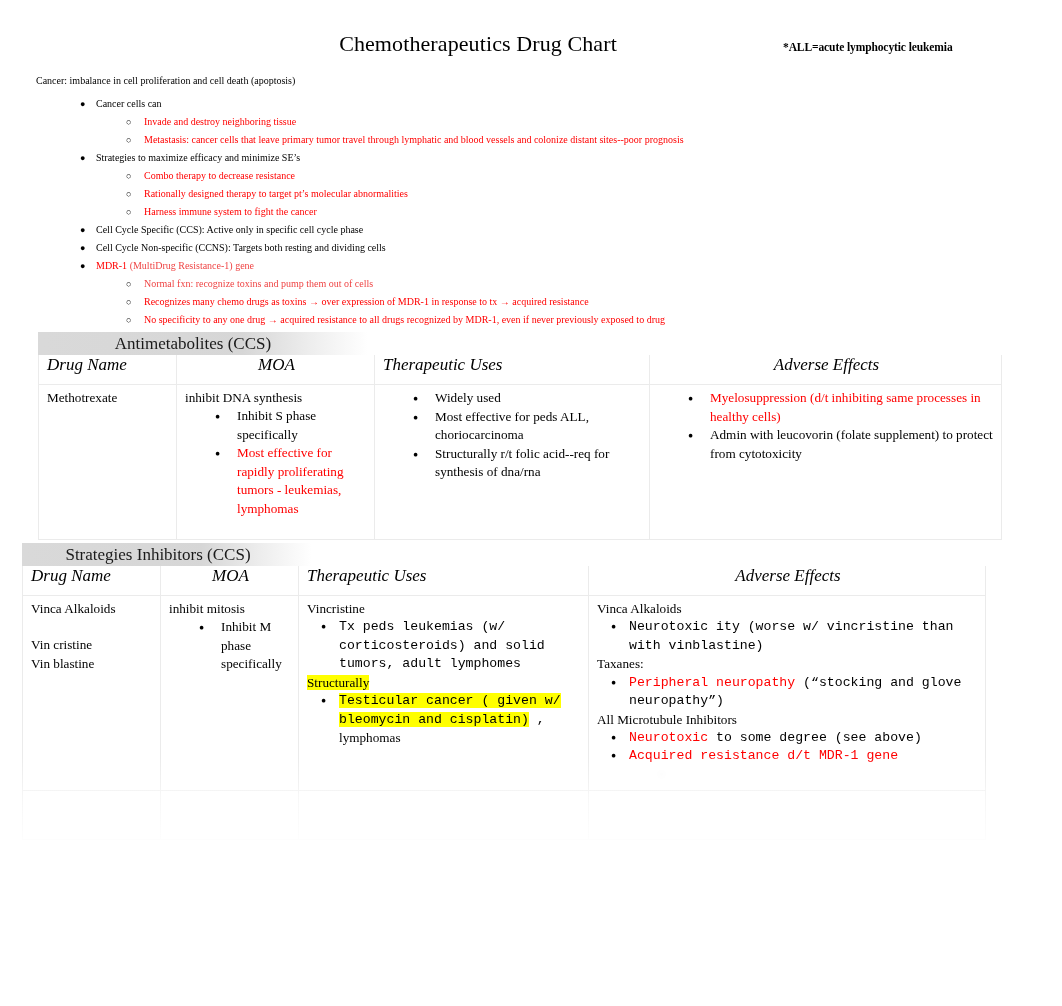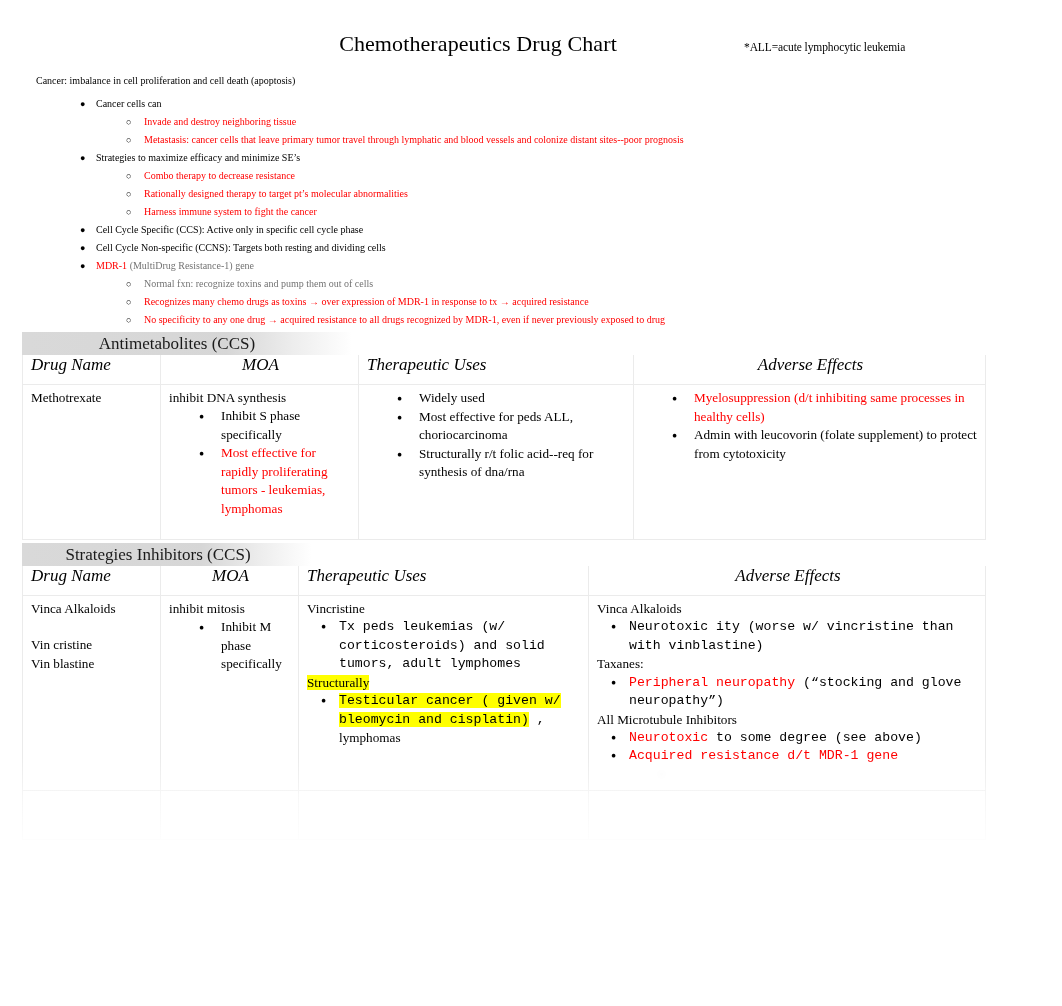--- a/index.html
+++ b/index.html
@@ -25,23 +25,24 @@
   .doc-title {
     position: absolute;
     left: 0; top: 31px;
     width: 956px;
     text-align: center;
     font-size: 22px;
     letter-spacing: .1px;
   }
   .all-note {
     position: absolute;
-    left: 744px; top: 41px;
+    left: 783px; top: 41px;
     font-size: 11.5px;
     letter-spacing: -.1px;
+    font-weight: bold;
   }
 
   
   .intro {
     position: absolute;
     left: 36px; top: 72px;
     width: 1000px;
     font-size: 10px;
     line-height: 18px;
   }
@@ -68,25 +69,25 @@
     line-height: 18px;
   }
   ul.lvl2 > li::before {
     content: "\25CB";
     position: absolute;
     left: 30px; top: 0;
     font-size: 9px;
     line-height: 18px;
   }
   .red { color: #ff0000; }
-  .blk { color: #737373; }
+  .blk { color: #ef4444; }
 
   
   .tbl-wrap { position: absolute; }
-  #table-antimetabolites { left: 22px; top: 332px; width: 963px; }
+  #table-antimetabolites { left: 38px; top: 332px; width: 963px; }
   #table-microtubule     { left: 22px; top: 543px; width: 963px; }
 
   .tbl-title-bar {
     position: relative;
     height: 23px;
     color: #1a1a1a;
     font-size: 17px;
     line-height: 23px;
   }
   .tbl-title-bar .shade {

